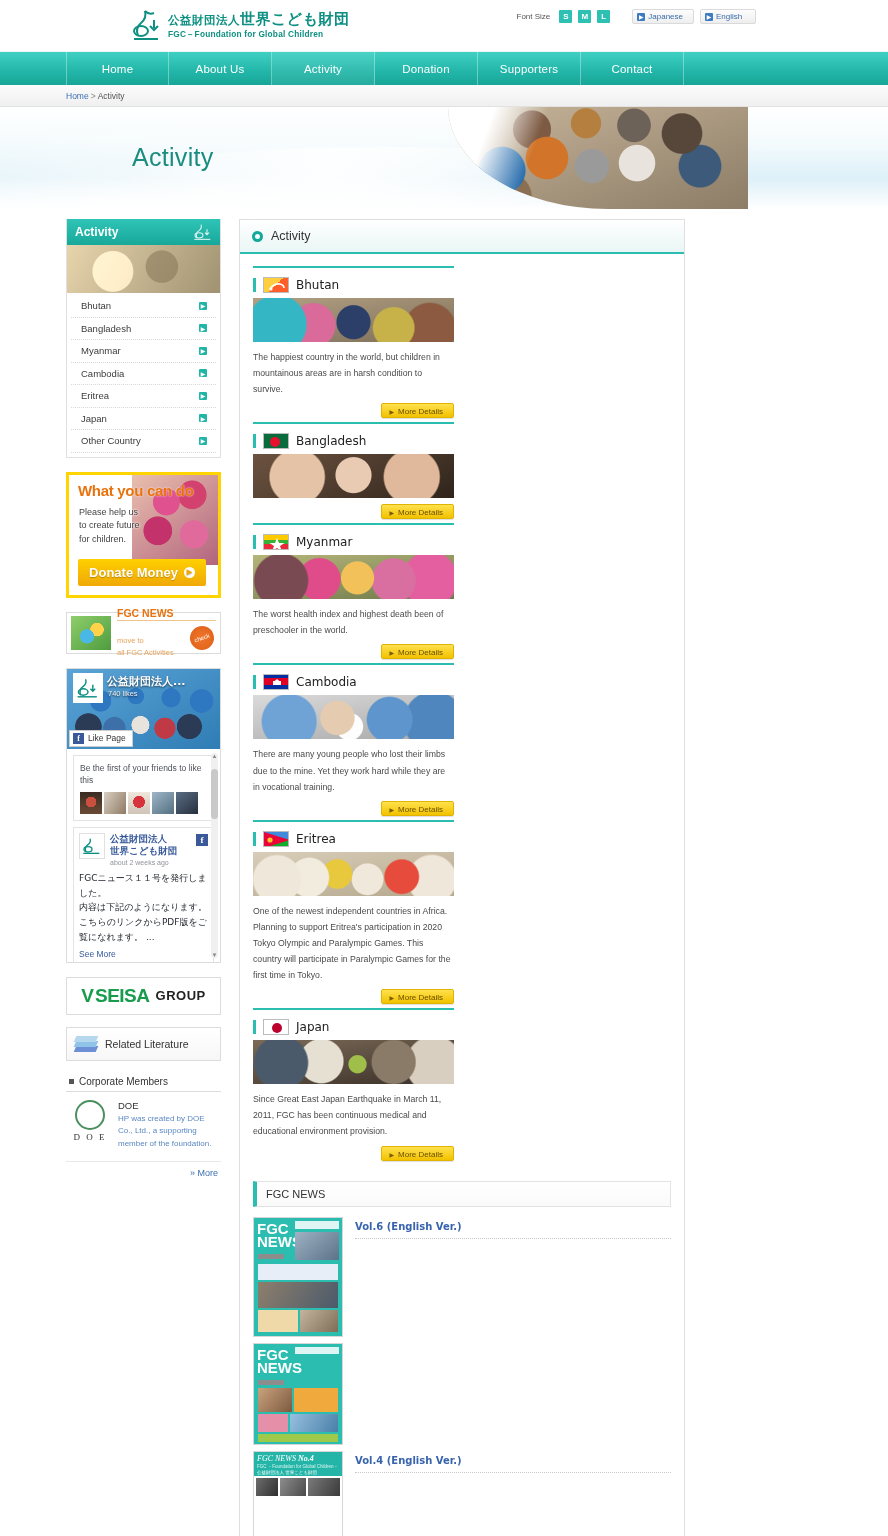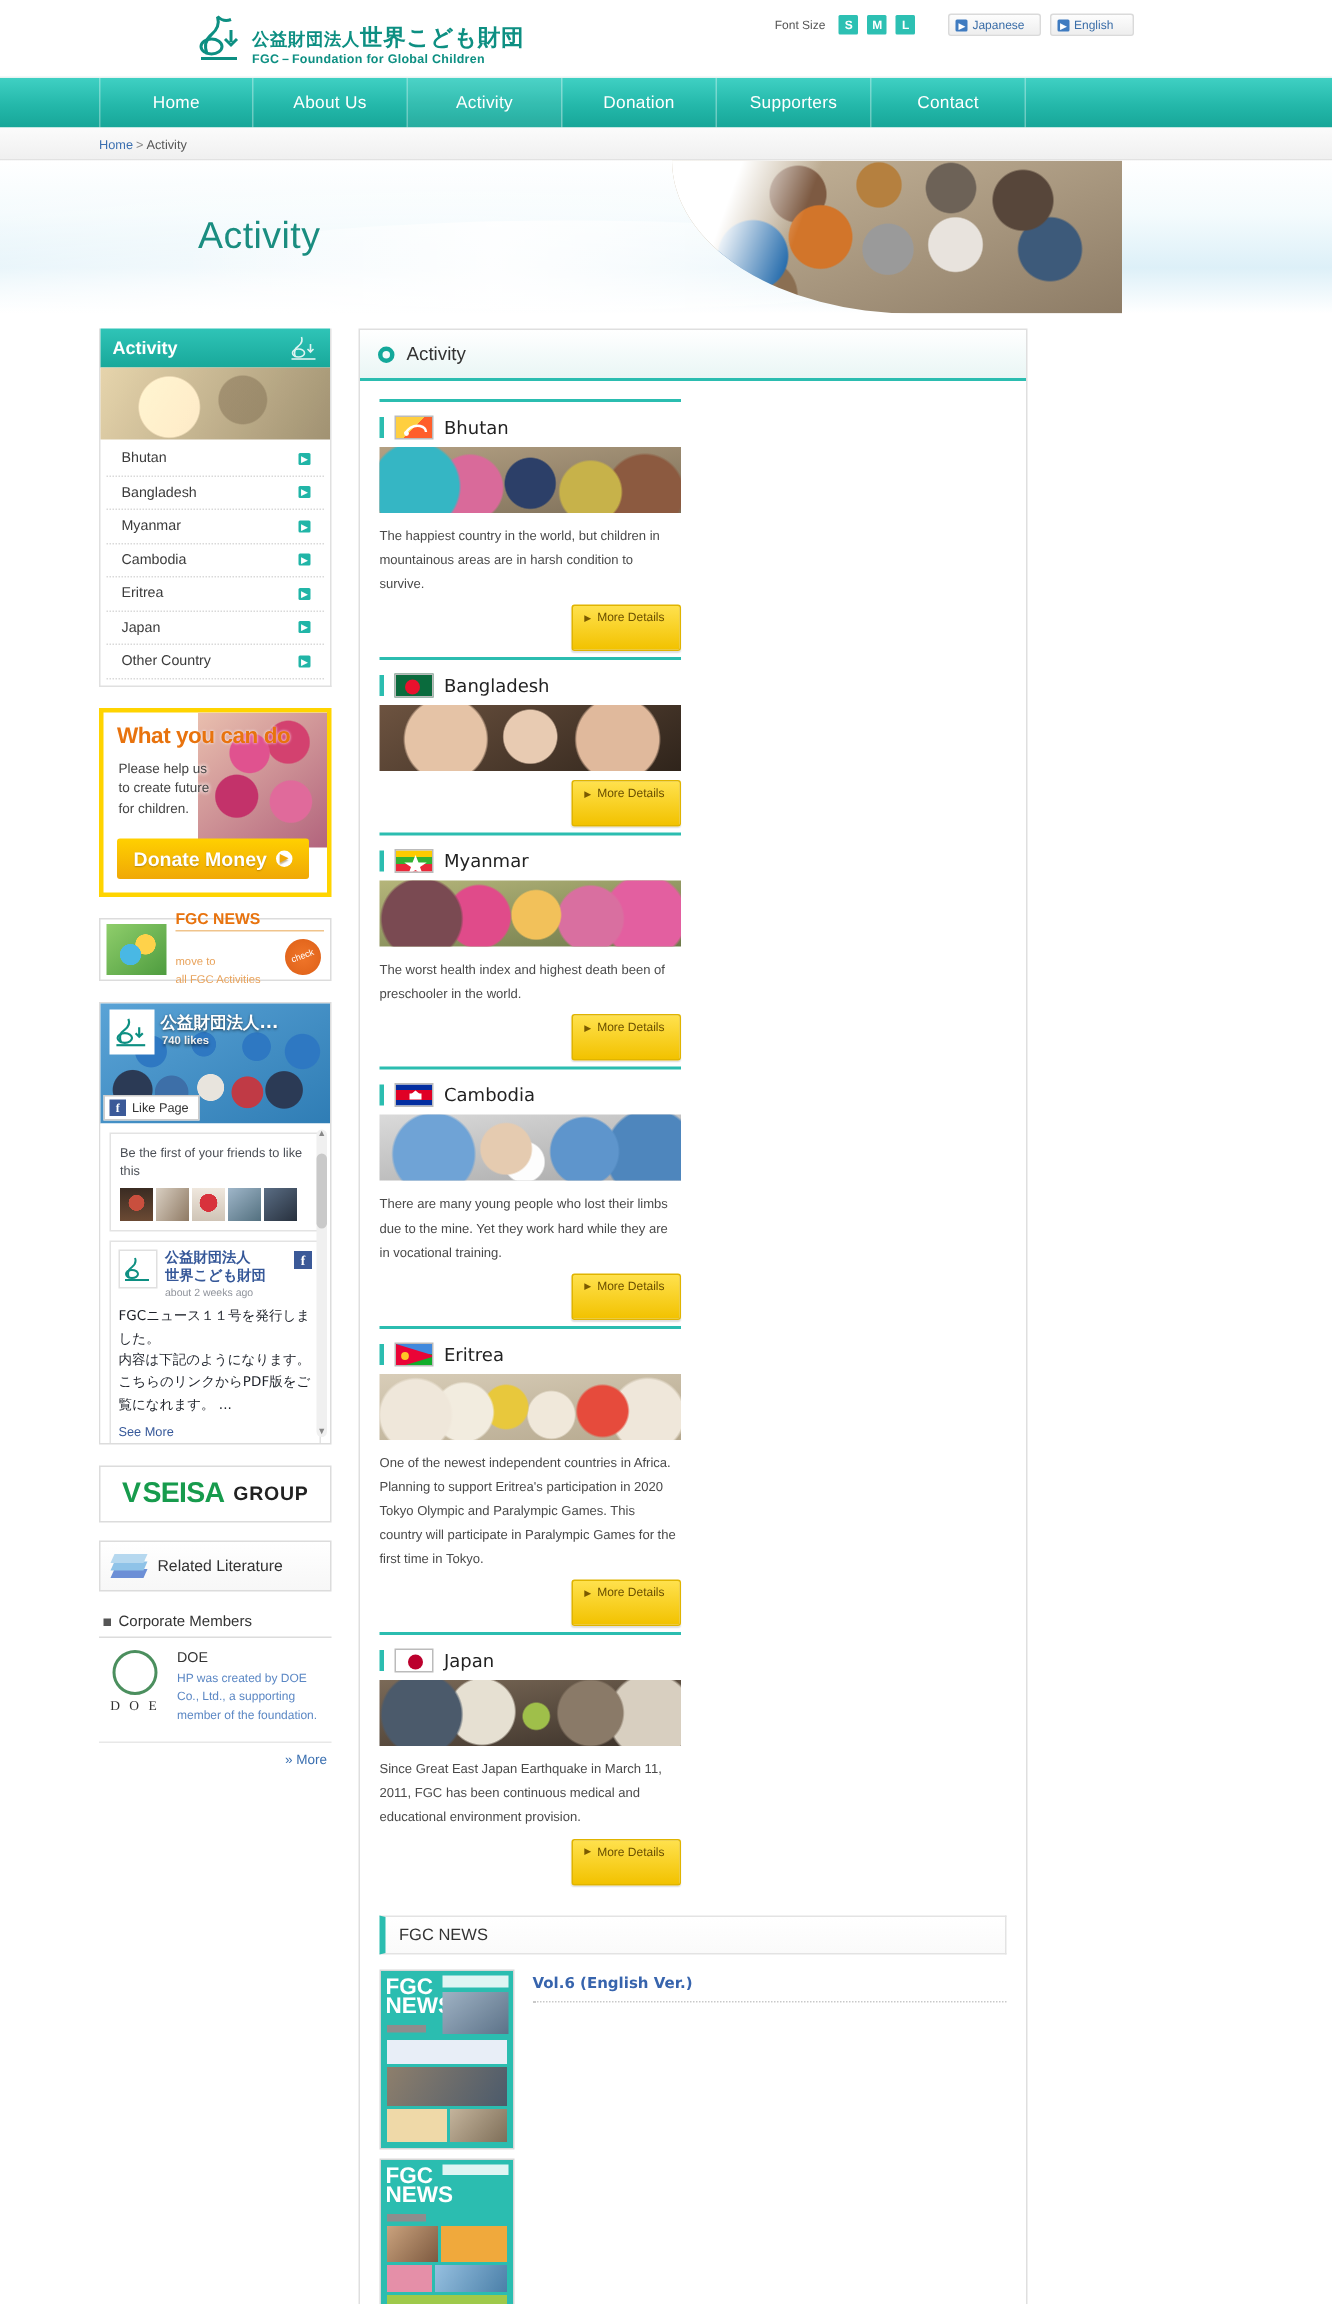--- a/index.html
+++ b/index.html
@@ -15,21 +15,21 @@
   
   .header {
     position: relative;
     height: 52px;
     background: #ffffff;
     border-bottom: 1px solid #e8f3f2;
   }
   .header-inner {
     position: absolute; left: 132px; top: 0; width: 624px; height: 52px;
   }
-  .logo { position: absolute; left: 0; top: 6px; display: flex; align-items: flex-end; gap: 6px; }
+  .logo { position: absolute; left: 0; top: 6px; display: flex; align-items: center; gap: 6px; }
   .logo-mark { width: 30px; height: 38px; position: relative; }
   .logo-text { line-height: 1.05; }
   .logo-jp {
     font-size: 15px; font-weight: bold; color: #0d8f82; letter-spacing: .5px;
     font-family: "DejaVu Sans", sans-serif;
   }
   .logo-jp .small { font-size: 11.5px; }
   .logo-en { font-size: 8.3px; color: #0d8f82; font-weight: bold; letter-spacing: .2px; margin-top: 2px;}
 
   .header-tools { position: absolute; right: 0; top: 9px; display: flex; align-items: center; gap: 6px; }
@@ -226,21 +226,21 @@
       linear-gradient(150deg,#5aa3d6,#2f7db5);
   }
   .fb-avatar {
     position:absolute; left: 6px; top: 4px; width: 30px; height: 30px; background:#fff;
     display:flex; align-items:center; justify-content:center;
   }
   .fb-pagename {
     position:absolute; left: 40px; top: 5px; font-size: 11px; color:#fff; font-weight:bold;
     text-shadow: 0 1px 2px rgba(0,0,0,.6); font-family:"DejaVu Sans", sans-serif;
   }
-  .fb-likes { position:absolute; left: 41px; top: 20px; font-size: 7.5px; color:#f0f0f0; text-shadow:0 1px 2px rgba(0,0,0,.7);font-weight:bold;}
+  .fb-likes { position:absolute; left: 41px; top: 20px; font-size: 7.5px; color:#f0f0f0; text-shadow:0 1px 2px rgba(0,0,0,.7);}
   .fb-likebtn {
     position:absolute; left: 2px; bottom: 2px; background:#fff; border:1px solid #ccc;
     padding: 2px 6px 2px 3px; display:flex; align-items:center; gap:4px; font-size:8.5px; color:#333; cursor:pointer;
   }
   .fb-f { width:11px; height:11px; background:#3b5998; color:#fff; font-size:8px; font-weight:bold;
           display:flex; align-items:center; justify-content:center; font-family:"Liberation Serif",serif;}
   .fb-feed { position: relative; height: 213px; overflow:hidden; background:#fff; padding: 6px 6px 0 6px;}
   .fb-scroll {
     position:absolute; right: 2px; top: 4px; bottom: 4px; width: 7px; background:#f0f0f0;
     border-radius: 4px; cursor:pointer;
@@ -306,21 +306,21 @@
     border-top: 2px solid #2bbdb0; padding-top: 6px; display:flex; align-items:center; gap: 7px; height: 30px;
   }
   .card-bar { width: 3px; height: 14px; background:#2bbdb0; display:block;}
   .flag { width: 26px; height: 16px; border: 1px solid #bbb; flex:none; position: relative; overflow:hidden;}
   .card-name { font-size: 12px; color:#222; font-family:"DejaVu Sans", sans-serif;}
   .card-img { height: 44px; margin-top: 2px; }
   .card-text { font-size: 8.7px; color:#4a4a4a; line-height: 1.85; margin-top: 7px; }
   .more-row { display:flex; justify-content: flex-end; margin-top: 6px; }
   .more-btn {
     background: linear-gradient(#ffe14d,#f2c200); border:1px solid #e0b400; border-radius:2px;
-    font-size: 8px; color:#6a4f00; padding: 3px 10px 17px 7px; cursor:pointer; display:flex;
+    font-size: 8px; color:#6a4f00; padding: 3px 10px 1px 7px; cursor:pointer; display:flex;
     align-items:center; gap:4px; box-shadow: 0 1px 1px rgba(0,0,0,.13);
   }
   .more-btn .tri { font-size:6px; color:#7a5a00;}
 
   
   .news-head {
     margin: 10px 13px 0; border: 1px solid #e3e3e3; border-left: 4px solid #2bbdb0;
     height: 26px; display:flex; align-items:center; padding-left: 9px;
     background: linear-gradient(#ffffff,#fafafa);
   }

